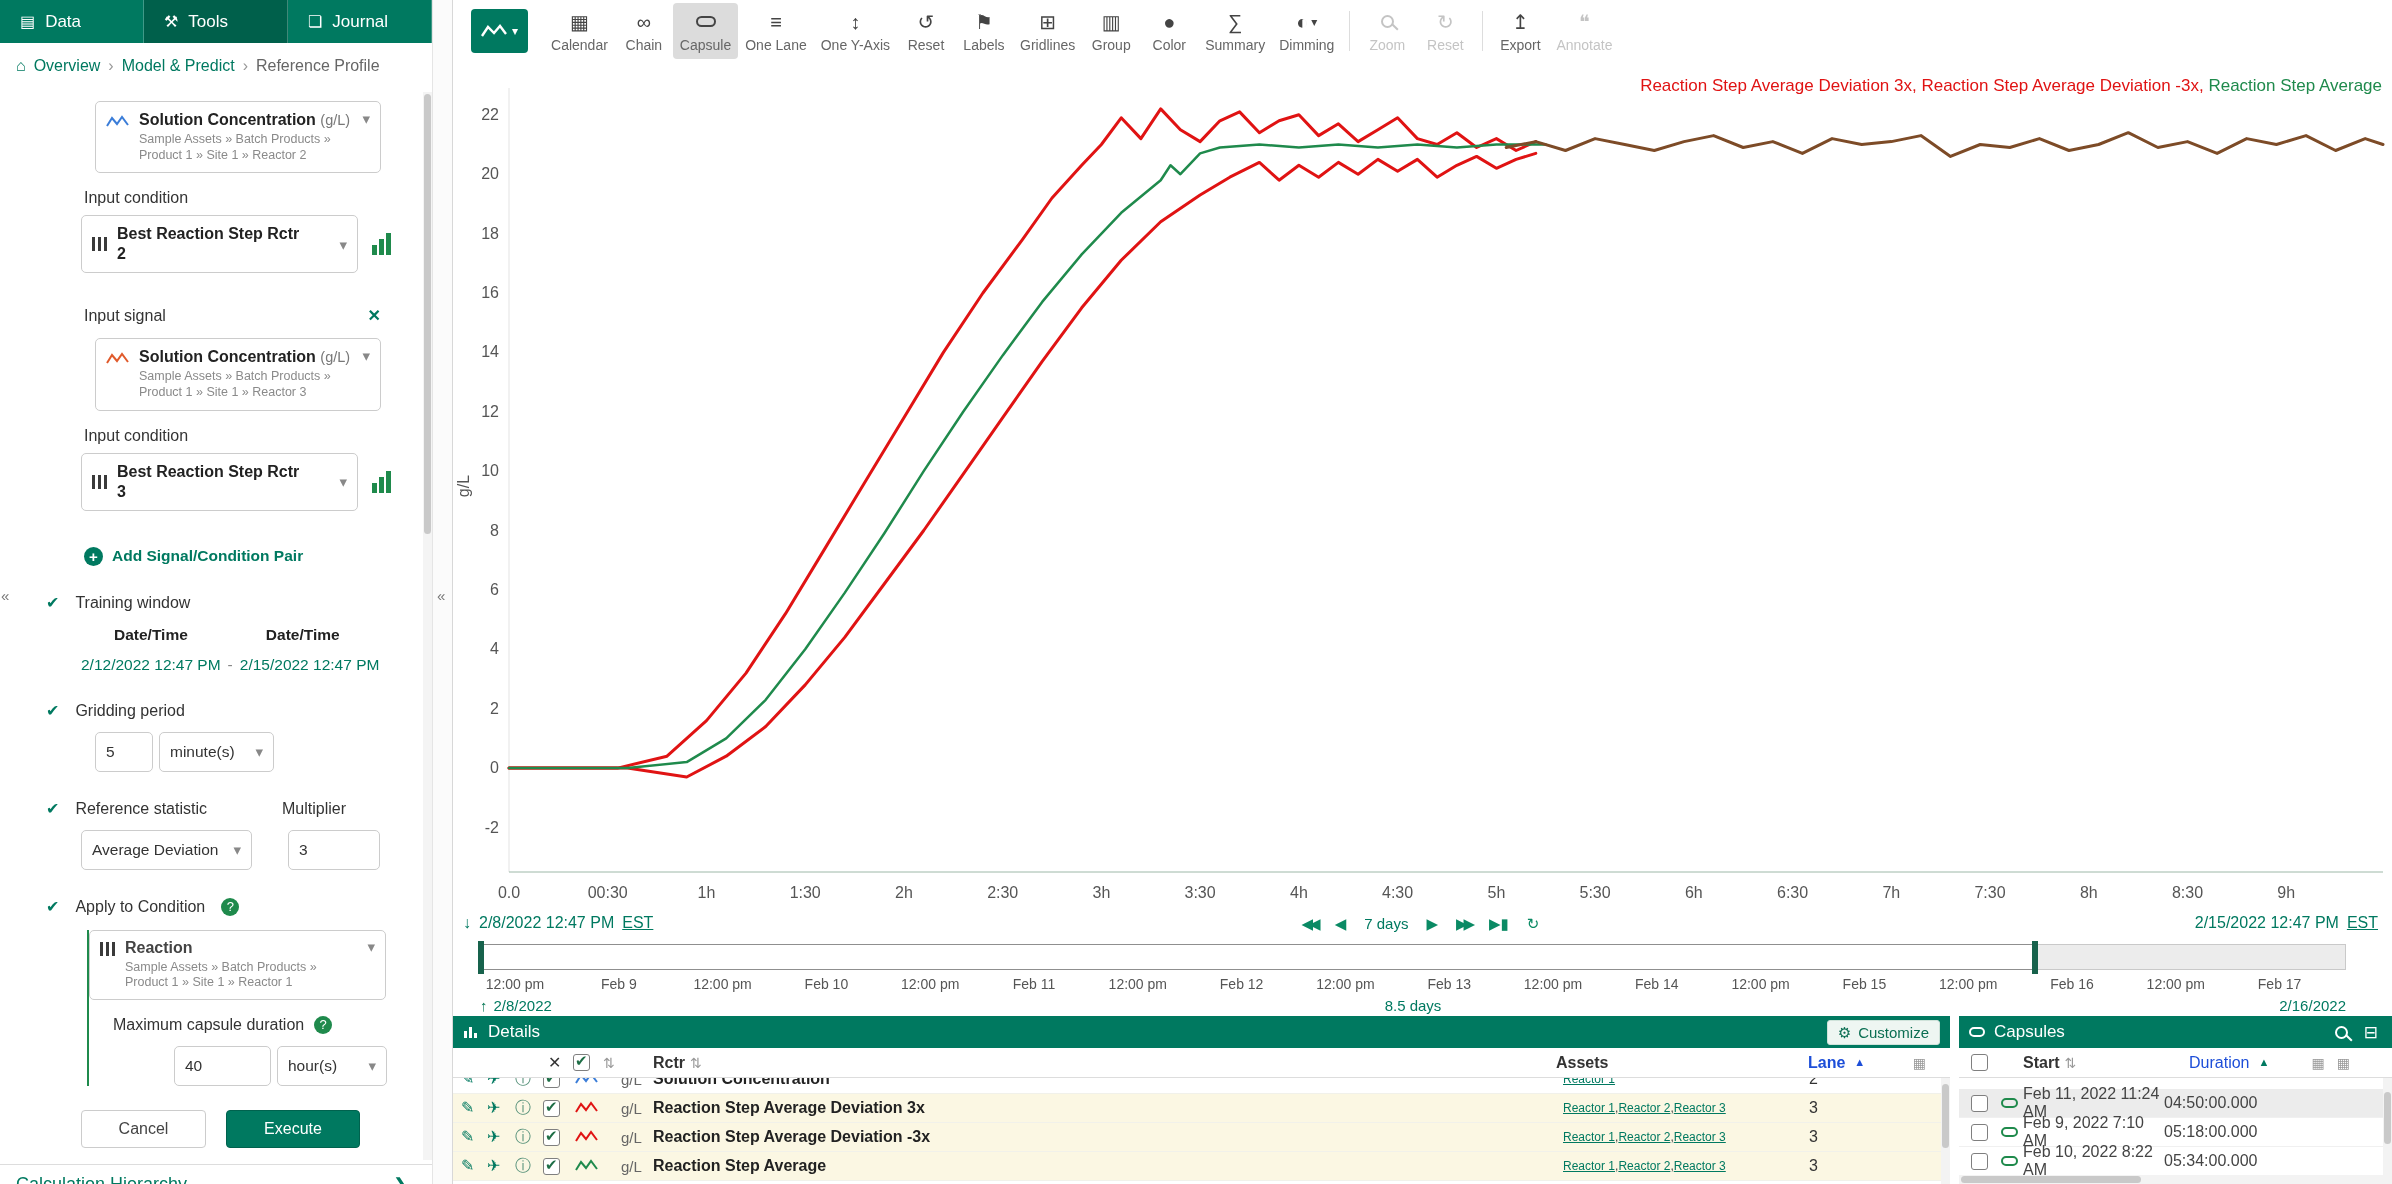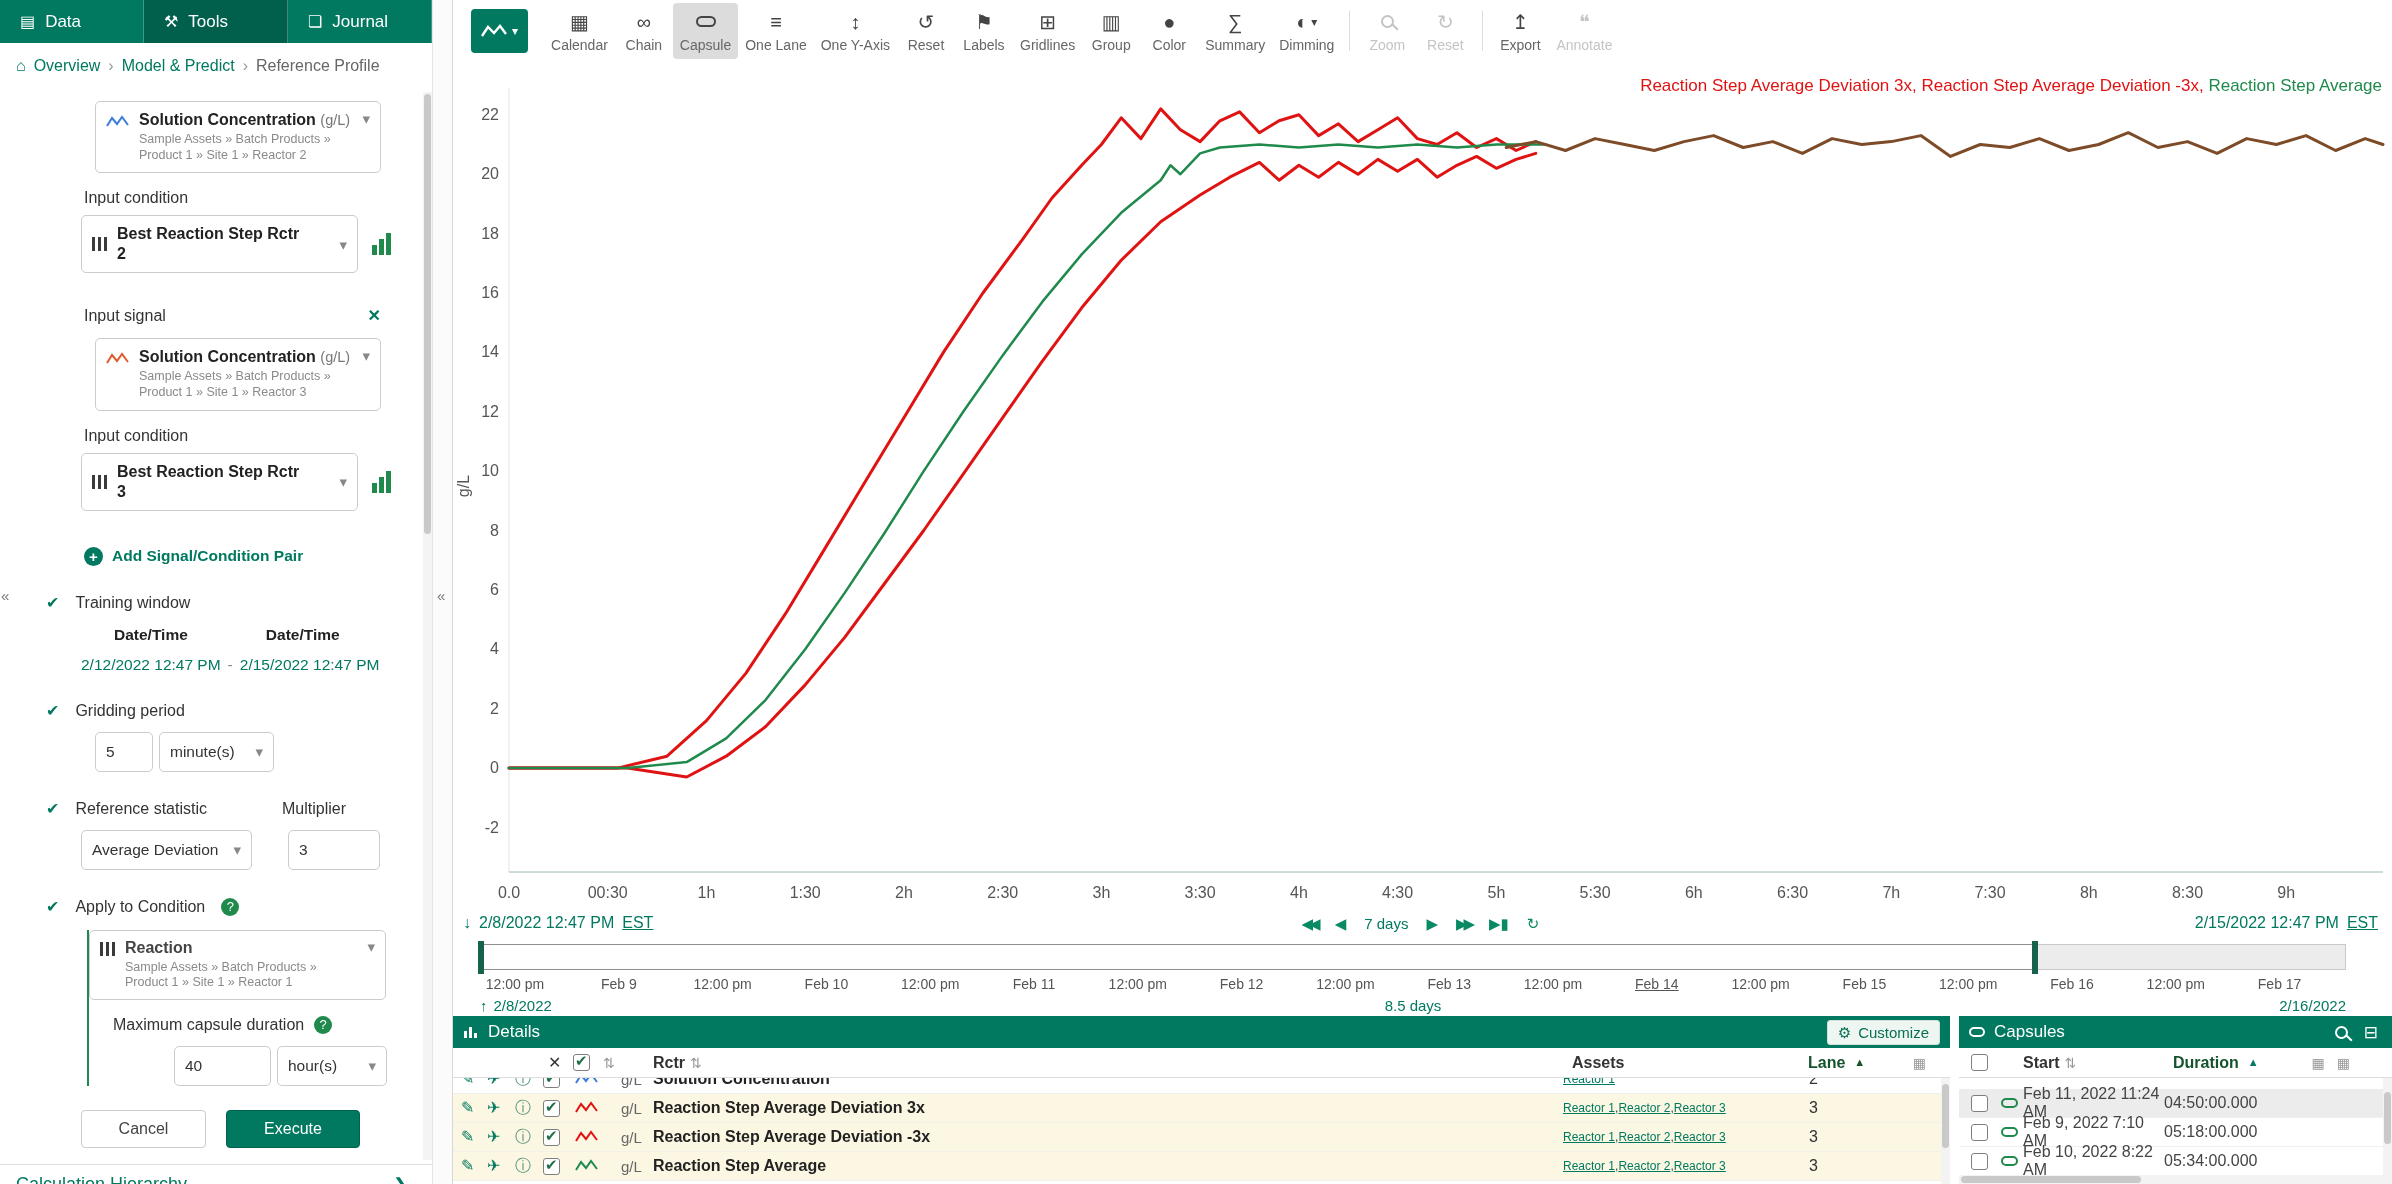--- a/index.html
+++ b/index.html
@@ -136,21 +136,21 @@
 .sbthumb{position:absolute;left:1px;right:1px;background:#c9c9c9;border-radius:4px;}
 .hsb{position:absolute;bottom:0;left:0;right:9px;height:9px;background:#f3f3f3;}
 .hsbthumb{position:absolute;top:1px;bottom:1px;left:2px;width:180px;background:#c9c9c9;border-radius:4px;}
 .crow{display:flex;align-items:center;height:29px;font-size:16px;padding-left:12px;border-bottom:1px solid #f0f0f0;}
 .crow.sel{background:#ececec;}
 .cpill{width:17px;height:10px;border:2px solid #1f8a4c;border-radius:6px;display:inline-block;}
 .cpill.white{border-color:#fff;width:16px;}
 .durhead{width:219px;display:flex;align-items:center;padding-right:42px;}
 .durhead .spacer{flex:1;}
 .durv{width:219px;}
-.ghead{color:#14532d;font-weight:bold;}
+.ghead{color:#1d4ed8;font-weight:normal;margin-left:16px;}
 .bars-icon{flex:none;}
 </style>
 </head>
 <body>
 
 <aside class="left-col">
   <div class="tabbar" id="tabbar">
       <div class="tab">
         <span class="tab-icon">▤</span>
         <span>Data</span>
@@ -502,21 +502,21 @@
       <span class="tick-lbl" style="left: 138.8px;">Feb 9</span>
       <span class="tick-lbl" style="left: 242.6px;">12:00 pm</span>
       <span class="tick-lbl" style="left: 346.4px;">Feb 10</span>
       <span class="tick-lbl" style="left: 450.2px;">12:00 pm</span>
       <span class="tick-lbl" style="left: 554px;">Feb 11</span>
       <span class="tick-lbl" style="left: 657.8px;">12:00 pm</span>
       <span class="tick-lbl" style="left: 761.6px;">Feb 12</span>
       <span class="tick-lbl" style="left: 865.4px;">12:00 pm</span>
       <span class="tick-lbl" style="left: 969.2px;">Feb 13</span>
       <span class="tick-lbl" style="left: 1073px;">12:00 pm</span>
-      <span class="tick-lbl" style="left: 1176.8px; text-decoration: underline;">Feb 14</span>
+      <span class="tick-lbl" style="left: 1176.8px;">Feb 14</span>
       <span class="tick-lbl" style="left: 1280.6px;">12:00 pm</span>
       <span class="tick-lbl" style="left: 1384.4px;">Feb 15</span>
       <span class="tick-lbl" style="left: 1488.2px;">12:00 pm</span>
       <span class="tick-lbl" style="left: 1592px;">Feb 16</span>
       <span class="tick-lbl" style="left: 1695.8px;">12:00 pm</span>
       <span class="tick-lbl" style="left: 1799.6px;">Feb 17</span>
     </div>
   <div class="rangerow">
     <span class="rr-l">
       <span class="glyph">↑</span>

